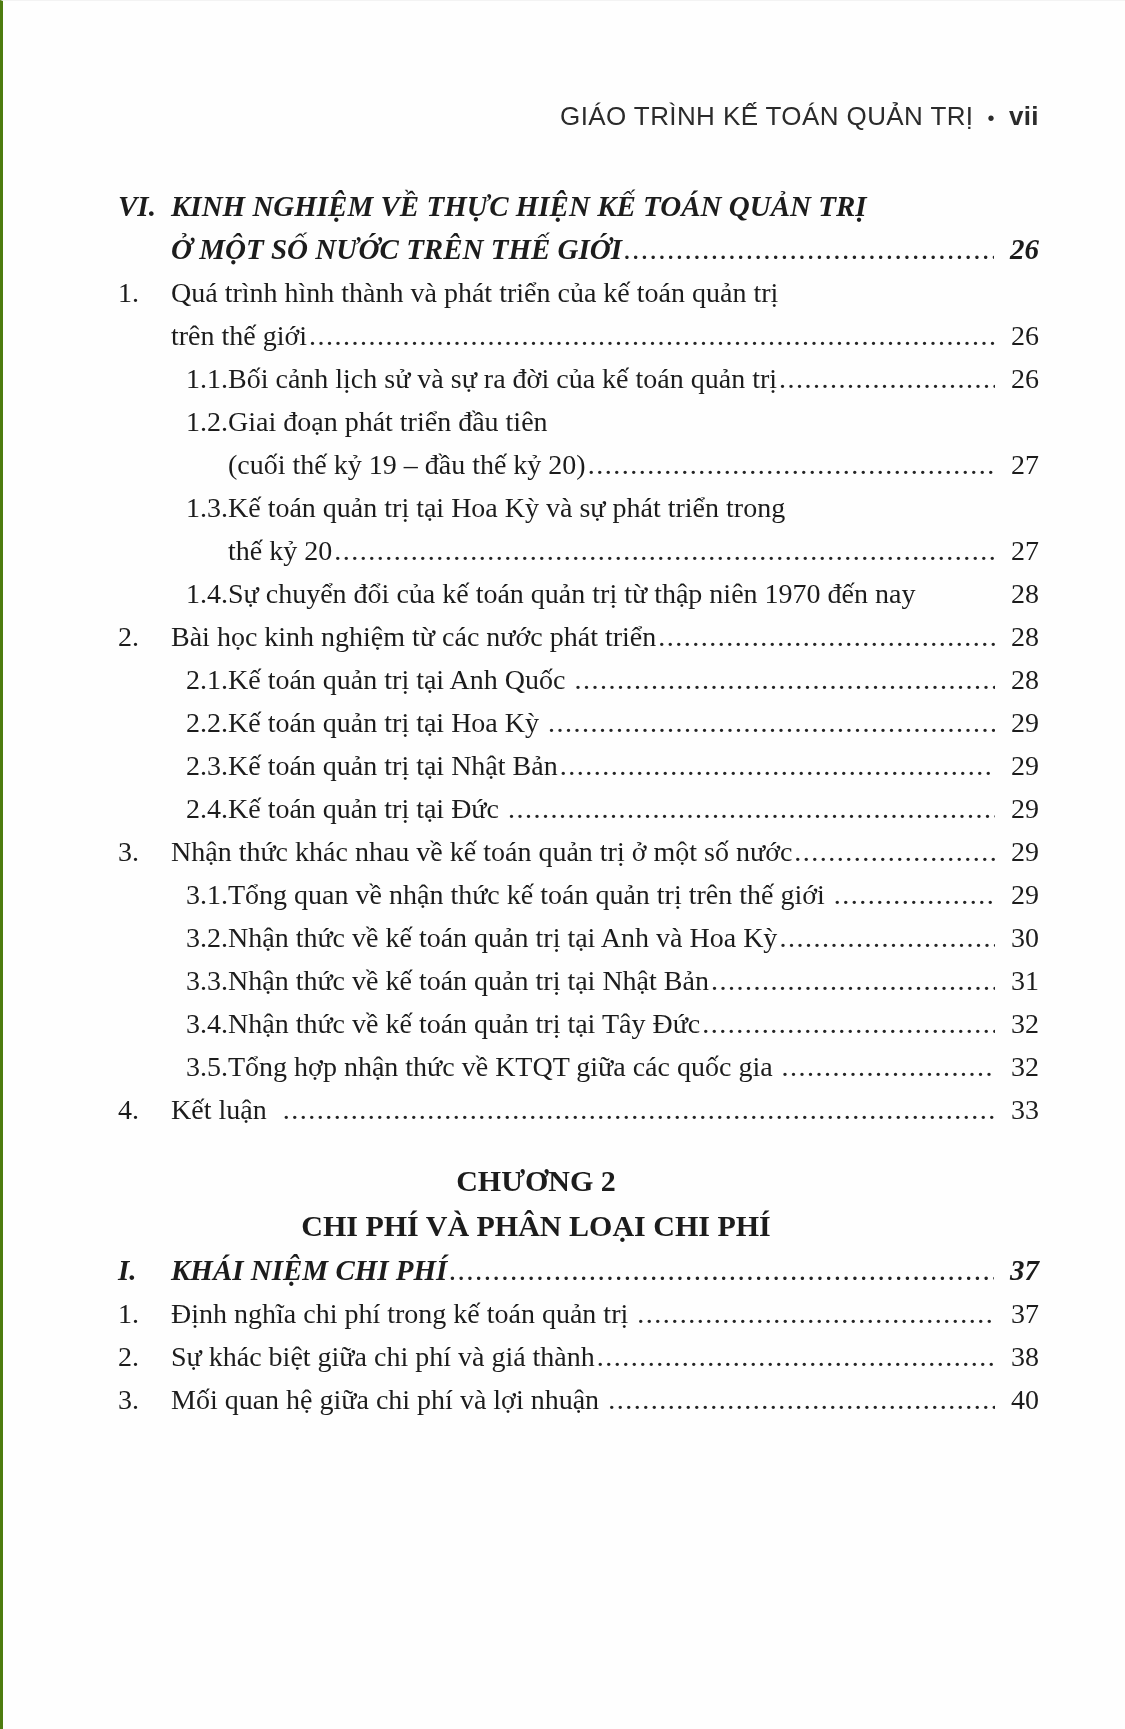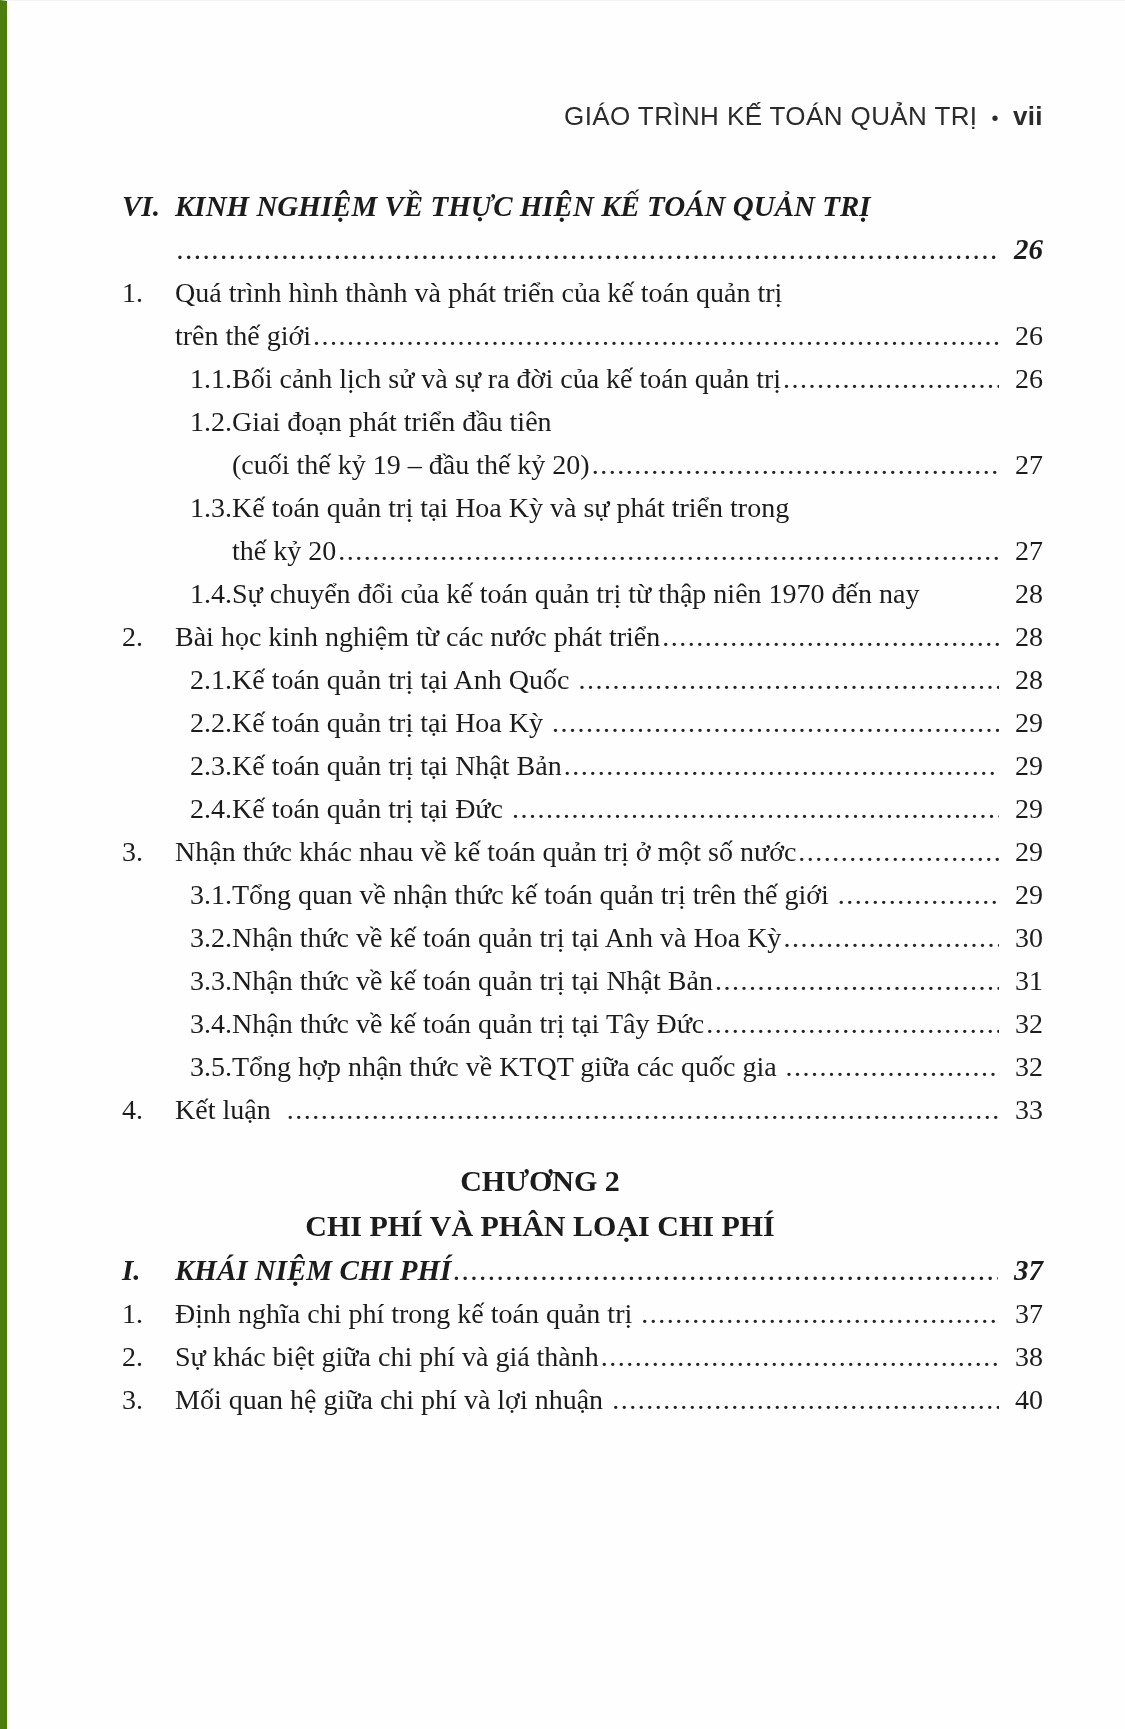--- a/index.html
+++ b/index.html
@@ -9,21 +9,21 @@
   }
   .page {
     position: relative;
     width: 1125px;
     height: 1729px;
     background: #fefefe;
     color: #1c1c1c;
     font-family: "Liberation Serif", "DejaVu Serif", serif;
     overflow: hidden;
     box-sizing: border-box;
-    border-left: 7px solid #4d7c0f;
+    border-left: 3px solid #4d7c0f;
     border-top: 1px solid #f3f3f3;
   }
   .content {
     position: absolute;
     left: 115px;
     top: 98px;
     width: 921px;
   }
   .header {
     display: flex;
@@ -98,21 +98,21 @@
 <div class="page">
   <div class="content">
     <div class="header">
       <span>GIÁO TRÌNH KẾ TOÁN QUẢN TRỊ</span>
       <span class="sep">•</span>
       <span class="folio">vii</span>
     </div>
     <div class="toc">
         <div class="entry level1 bold">
           <div class="line"><span class="num">VI.</span><span class="txt">KINH NGHIỆM VỀ THỰC HIỆN KẾ TOÁN QUẢN TRỊ</span></div>
-          <div class="line"><span class="num"></span><span class="leader">............................................................................................................................................................................................................................</span><span class="pg">26</span></div>
+          <div class="line"><span class="num"></span><span class="txt">Ở MỘT SỐ NƯỚC TRÊN THẾ GIỚI</span><span class="leader">............................................................................................................................................................................................................................</span><span class="pg">26</span></div>
         </div>
         <div class="entry level1">
           <div class="line"><span class="num">1.</span><span class="txt">Quá trình hình thành và phát triển của kế toán quản trị</span></div>
           <div class="line"><span class="num"></span><span class="txt">trên thế giới</span><span class="leader">............................................................................................................................................................................................................................</span><span class="pg">26</span></div>
         </div>
         <div class="entry level2">
           <div class="line"><span class="num">1.1.</span><span class="txt">Bối cảnh lịch sử và sự ra đời của kế toán quản trị</span><span class="leader">............................................................................................................................................................................................................................</span><span class="pg">26</span></div>
         </div>
         <div class="entry level2">
           <div class="line"><span class="num">1.2.</span><span class="txt">Giai đoạn phát triển đầu tiên</span></div>

